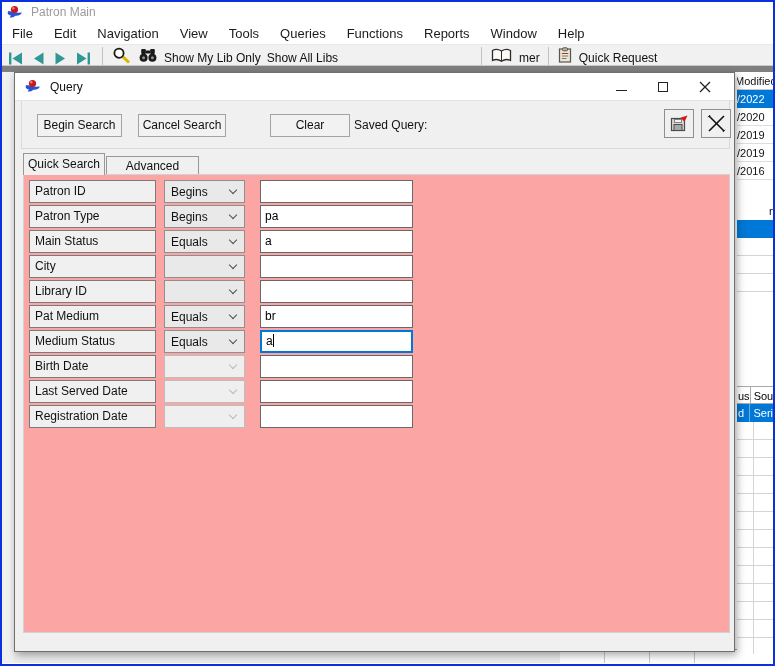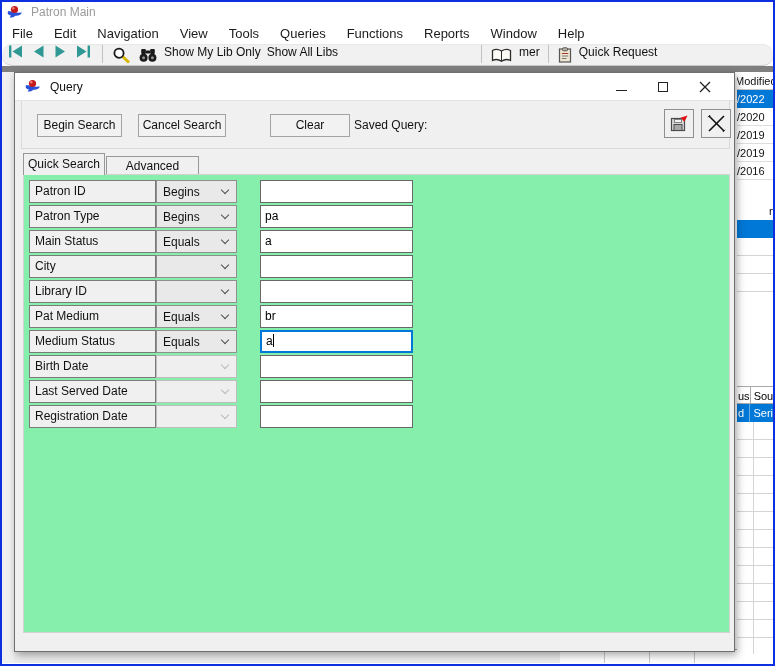--- a/index.html
+++ b/index.html
@@ -7,21 +7,21 @@
   body { font-family:"Liberation Sans", sans-serif; }
   .window { position:relative; width:775px; height:666px; background:#ffffff; overflow:hidden; }
   .win-border { position:absolute; inset:0; border:2px solid var(--window_border,#0c2fe0); pointer-events:none; z-index:60; }
 
   
   .titlebar { position:absolute; left:2px; top:2px; right:2px; height:20px; background:#fff; display:flex; align-items:center; }
   .titlebar .app-ico { margin-left:4px; }
   .titlebar .ttl { margin-left:8px; font-size:12px; color:#9b9b9b; }
   .menubar { position:absolute; left:2px; top:22px; right:2px; height:22px; background:#fff; display:flex; align-items:center; padding-left:8px; gap:17px; }
   .menubar .mi { font-size:13px; color:#1b1b1b; padding:2px 2px; }
-  .toolbar { position:absolute; left:2px; top:44px; right:2px; height:22px; background:#f1f1f1; border-top:1px solid #e8e8e8; border-bottom:1px solid #c9c9c9; display:flex; align-items:flex-start; font-size:12px; color:#111;border-radius:10px; }
+  .toolbar { position:absolute; left:2px; top:44px; right:2px; height:22px; background:#f1f1f1; border-top:1px solid #e8e8e8; border-bottom:1px solid #c9c9c9; display:flex; align-items:flex-end; font-size:12px; color:#111; }
   .toolbar .tsep { width:1px; height:18px; background:#c2c2c2; margin:0 5px; }
   .toolbar .tbtn { display:flex; align-items:center; gap:4px; padding:0 4px; height:20px; }
   .toolbar .tlabel { padding:0 3px; white-space:nowrap; }
   .navgrp { display:flex; align-items:center; gap:9px; padding:0 6px; }
 
   
   .mdi-gap { position:absolute; left:2px; top:66px; right:2px; height:6px; background:#7f7f7f; z-index:1; }
   .left-sliver { position:absolute; left:2px; top:72px; width:12px; bottom:3px; background:#f0f0f0; z-index:1; }
   .bottom-strip-left { position:absolute; left:14px; bottom:3px; height:12px; width:546px; background:#ececec; border-top:1px solid #b9b9b9; z-index:1; }
   .bottom-strip-right { position:absolute; left:560px; bottom:3px; height:14px; right:2px; background:#fff; border-top:1px solid #9f9f9f;
@@ -65,25 +65,25 @@
   .combo .ctxt { position:absolute; left:5px; top:50%; transform:translateY(-50%); white-space:nowrap; }
   .chev { position:absolute; right:8px; top:50%; width:6px; height:6px; margin-top:-5px; border-right:1.5px solid #4f4f4f; border-bottom:1.5px solid #4f4f4f; transform:rotate(45deg); }
   .sq-combo { position:absolute; left:403px; top:13px; width:231px; height:23px; }
   .icobtn { position:absolute; top:8px; width:30px; height:29px; background:#f0f0f0; border:1px solid #8f8f8f; display:flex; align-items:center; justify-content:center; }
   .icobtn.save { left:642px; }
   .icobtn.del { left:679px; }
 
   .tab { position:absolute; background:#f0f0f0; border:1px solid #989898; border-bottom:none; font-size:12px; color:#111; text-align:center; }
   .tab.active { left:8px; top:80px; width:82px; height:22px; line-height:21px; z-index:3; }
   .tab.inactive { left:91px; top:83px; width:93px; height:18px; line-height:18px; z-index:1; }
-  .page { position:absolute; left:8px; top:101px; width:707px; height:459px; border:1px solid #d2d2d2; background:#86efac; z-index:2; }
+  .page { position:absolute; left:8px; top:101px; width:707px; height:459px; border:1px solid #d2d2d2; background:#fca5a5; z-index:2; }
 
   .qrow { position:absolute; left:0; height:23px; width:100%; }
   .fld { position:absolute; left:5px; width:127px; height:23px; background:#f0f0f0; border:1px solid #7b7b7b; font-size:12px; color:#111; line-height:21px; padding-left:5px; overflow:hidden; white-space:nowrap; }
-  .op { position:absolute; left:132px; width:81px; height:23px; }
+  .op { position:absolute; left:140px; width:81px; height:23px; }
   .op .ctxt { left:6px; }
   .op.disabled { background:#efefef; border-color:#bdbdbd; }
   .op.disabled .chev { border-color:#b9b9b9; }
   .val { position:absolute; left:236px; width:153px; height:23px; background:#fff; border:1px solid #686868; font-size:12px; color:#000; line-height:21px; padding-left:4px; white-space:nowrap; }
   .val.focused { border:2px solid var(--focus,#0078d7); line-height:19px; }
   .caret { display:inline-block; width:1px; height:13px; background:#000; vertical-align:-2px; }
 
   
   .ico { display:inline-block; line-height:0; }
 </style>

